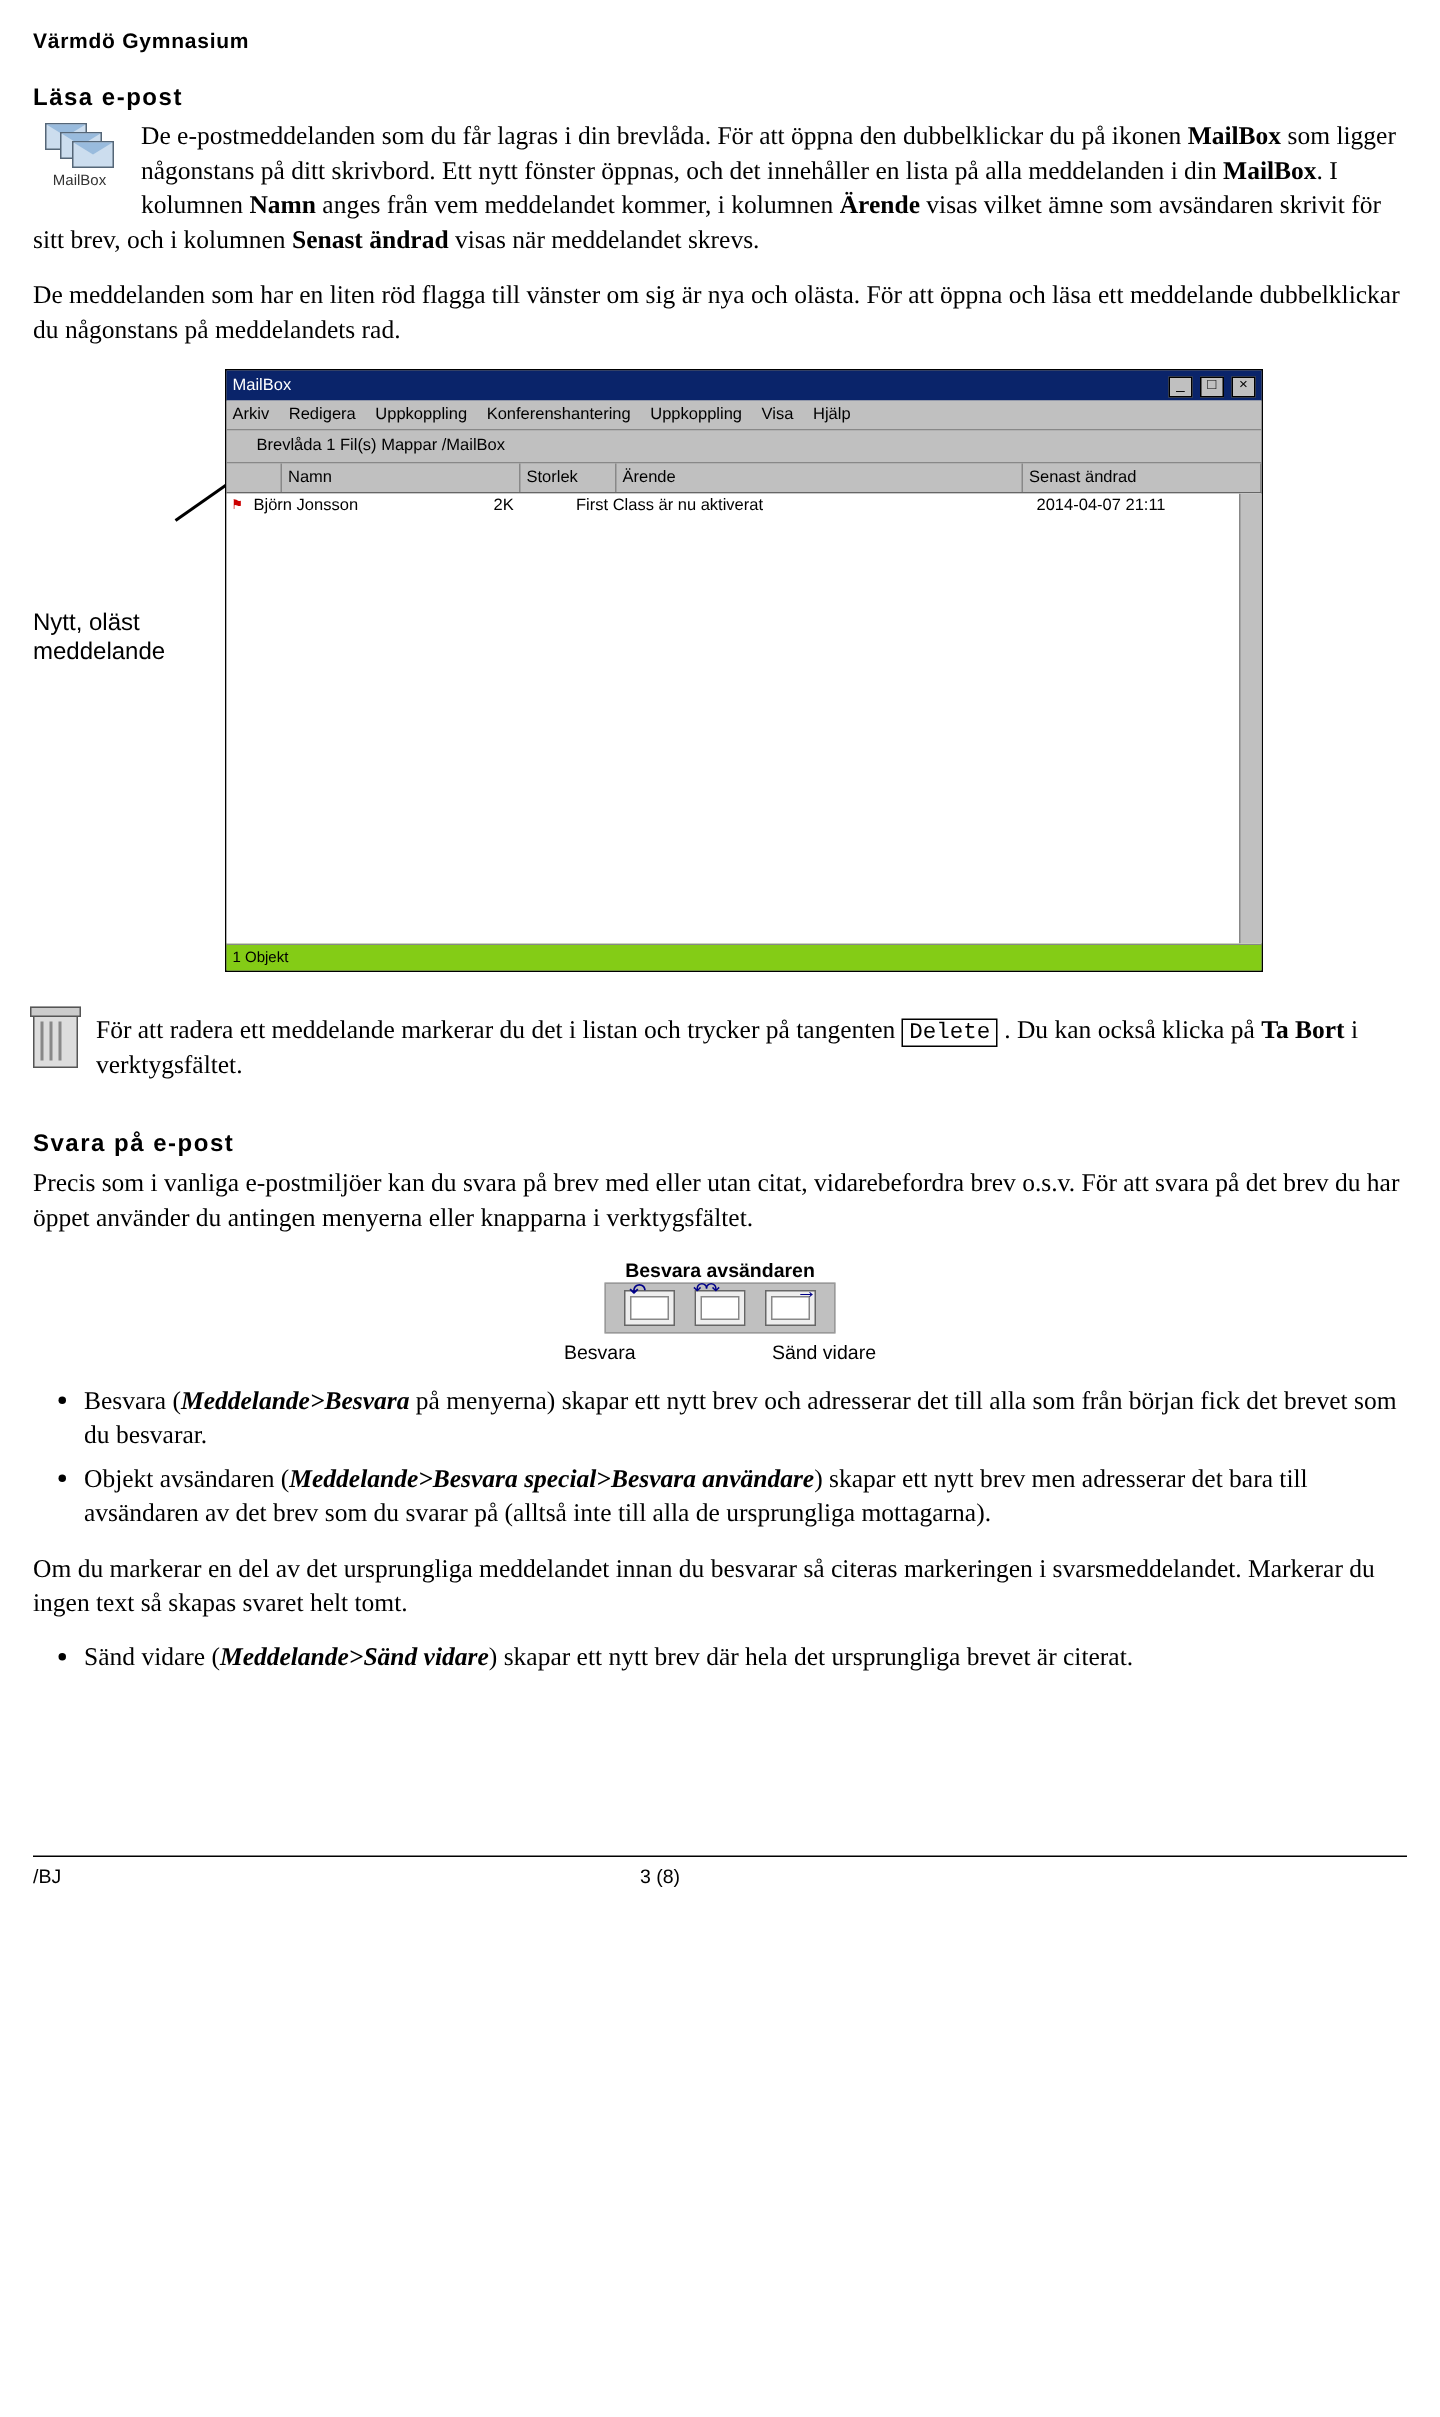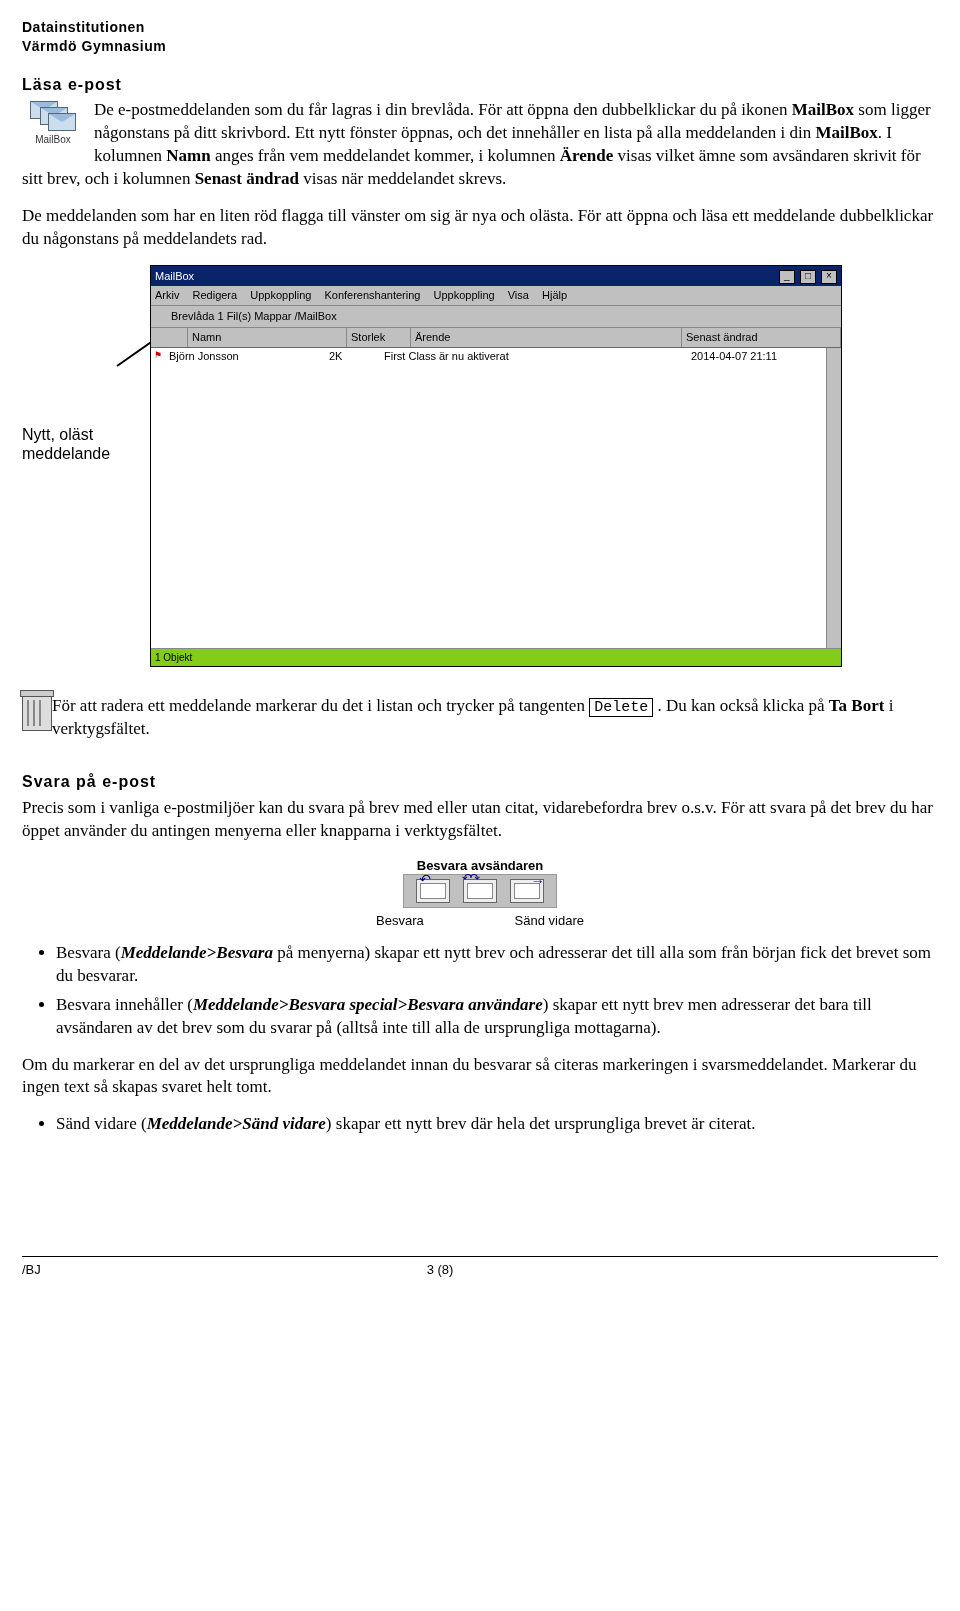--- a/index.html
+++ b/index.html
@@ -96,21 +96,21 @@
   .win .body { background:#fff; height:300px; position:relative; overflow:hidden;}
   .win .row { display:flex; font-size:11px; padding:1px 0; }
   .win .row .flag{ width:14px; text-align:center; color:#c00; font-size:9px;}
   .win .row .c2{width:160px; padding-left:4px}
   .win .row .c3{width:55px}
   .win .row .c4{flex:1}
   .win .row .c5{width:150px}
   .win .sbar-v{position:absolute; right:0; top:0; bottom:0; width:14px; background:#c0c0c0; border-left:1px solid #888;}
   .win .status{ background:#84cc16; padding:2px 4px; font-size:10px; border-top:1px solid #888;}
 
-  .trash-row { display:flex; align-items:flex-start; margin:16px 0 8px 0;}
+  .trash-row { display:flex; align-items:flex-start; gap:12px; margin:16px 0 8px 0;}
   .trash-ico {
     width:28px; height:34px; border:1px solid #555; background:#ddd; position:relative; flex-shrink:0;
   }
   .trash-ico:before{content:""; position:absolute; left:-3px; right:-3px; top:-6px; height:5px; background:#ccc; border:1px solid #555;}
   .trash-ico:after{content:""; position:absolute; left:4px; top:4px; bottom:4px; width:2px; background:#888; box-shadow:6px 0 #888, 12px 0 #888;}
 
   ul.bul { list-style: disc; padding-left: 34px; margin: 4px 0 14px 0;}
   ul.bul li { margin-bottom: 6px; }
 
   .reply-fig {
@@ -138,21 +138,20 @@
     font-size: 13px;
     display:flex; justify-content:space-between;
   }
   .footer .pg { width:100%; text-align:center; margin-left:-40px;}
   .footer .bj { position:absolute;}
 </style>
 </head>
 <body>
 
 <div class="header">
-  <div>Datainstitutionen</div>
   <div>Värmdö Gymnasium</div>
 </div>
 
 <h2 class="sect">Läsa e-post</h2>
 
 <div class="intro-wrap">
   <div class="mailbox-ico">
     <div class="stack">
       <div class="env e1"></div>
         <div class="env e2"></div>
@@ -235,21 +234,21 @@
     <span>Besvara</span>
     <span>Sänd vidare</span>
   </div>
 </div>
 
 <ul class="bul">
   <li>
     <span>Besvara (</span><span class="bold ital">Meddelande&gt;Besvara</span><span> på menyerna) skapar ett nytt brev och adresserar det till alla som från början fick det brevet som du besvarar.</span>
   </li>
   <li>
-    <span>Besvara innehåller (</span><span class="bold ital">Meddelande&gt;Besvara special&gt;Besvara användare</span><span>) skapar ett nytt brev men adresserar det bara till avsändaren av det brev som du svarar på (alltså inte till alla de ursprungliga mottagarna).</span>
+    <span>Objekt avsändaren (</span><span class="bold ital">Meddelande&gt;Besvara special&gt;Besvara användare</span><span>) skapar ett nytt brev men adresserar det bara till avsändaren av det brev som du svarar på (alltså inte till alla de ursprungliga mottagarna).</span>
   </li>
 </ul>
 
 <p>Om du markerar en del av det ursprungliga meddelandet innan du besvarar så citeras markeringen i svarsmeddelandet. Markerar du ingen text så skapas svaret helt tomt.</p>
 
 <ul class="bul">
   <li>
     <span>Sänd vidare (</span><span class="bold ital">Meddelande&gt;Sänd vidare</span><span>) skapar ett nytt brev där hela det ursprungliga brevet är citerat.</span>
   </li>
 </ul>

